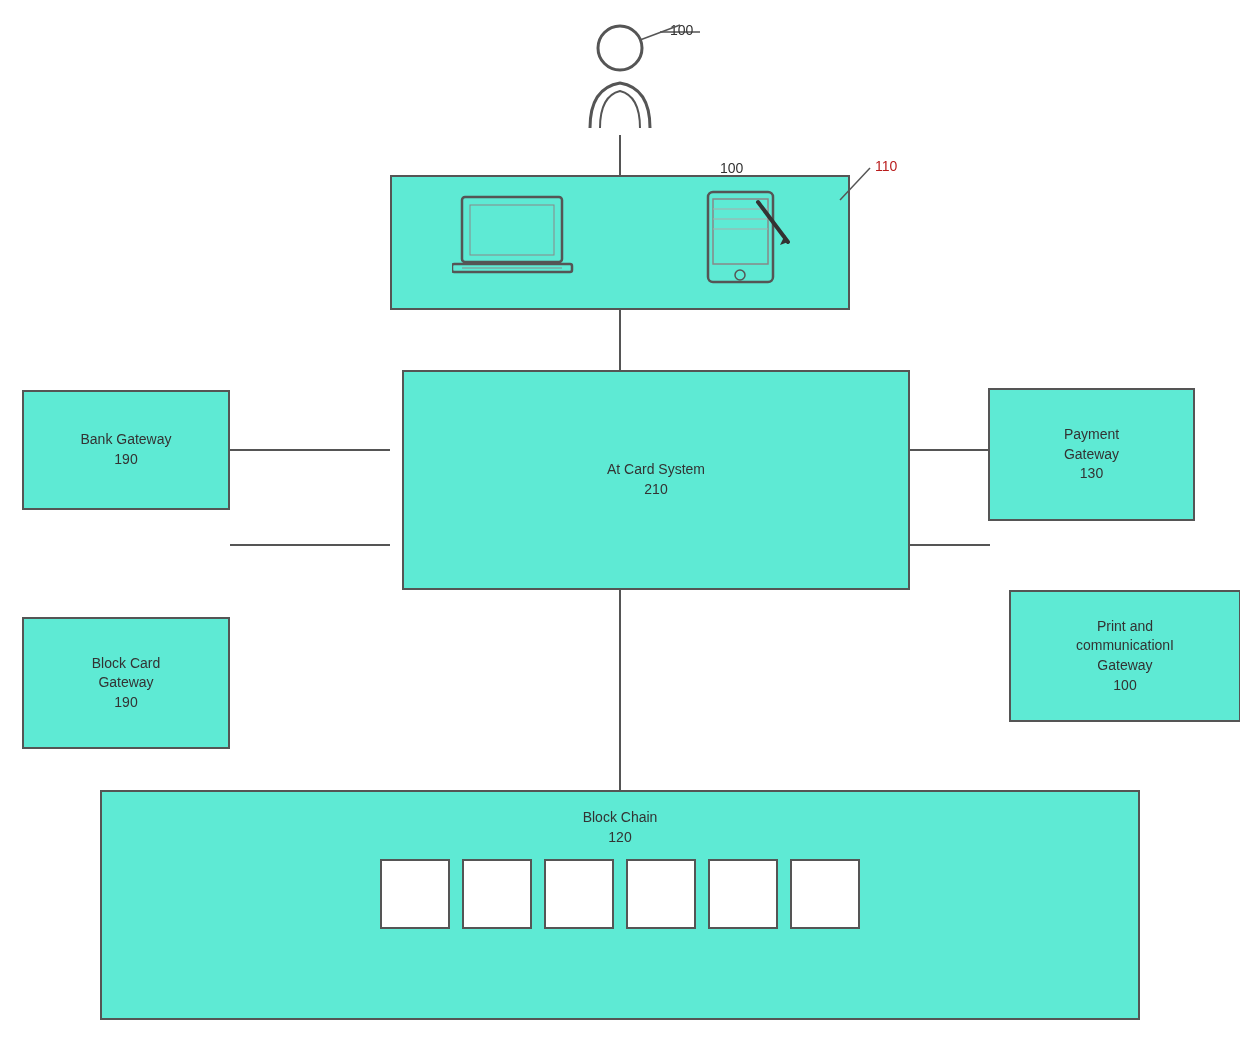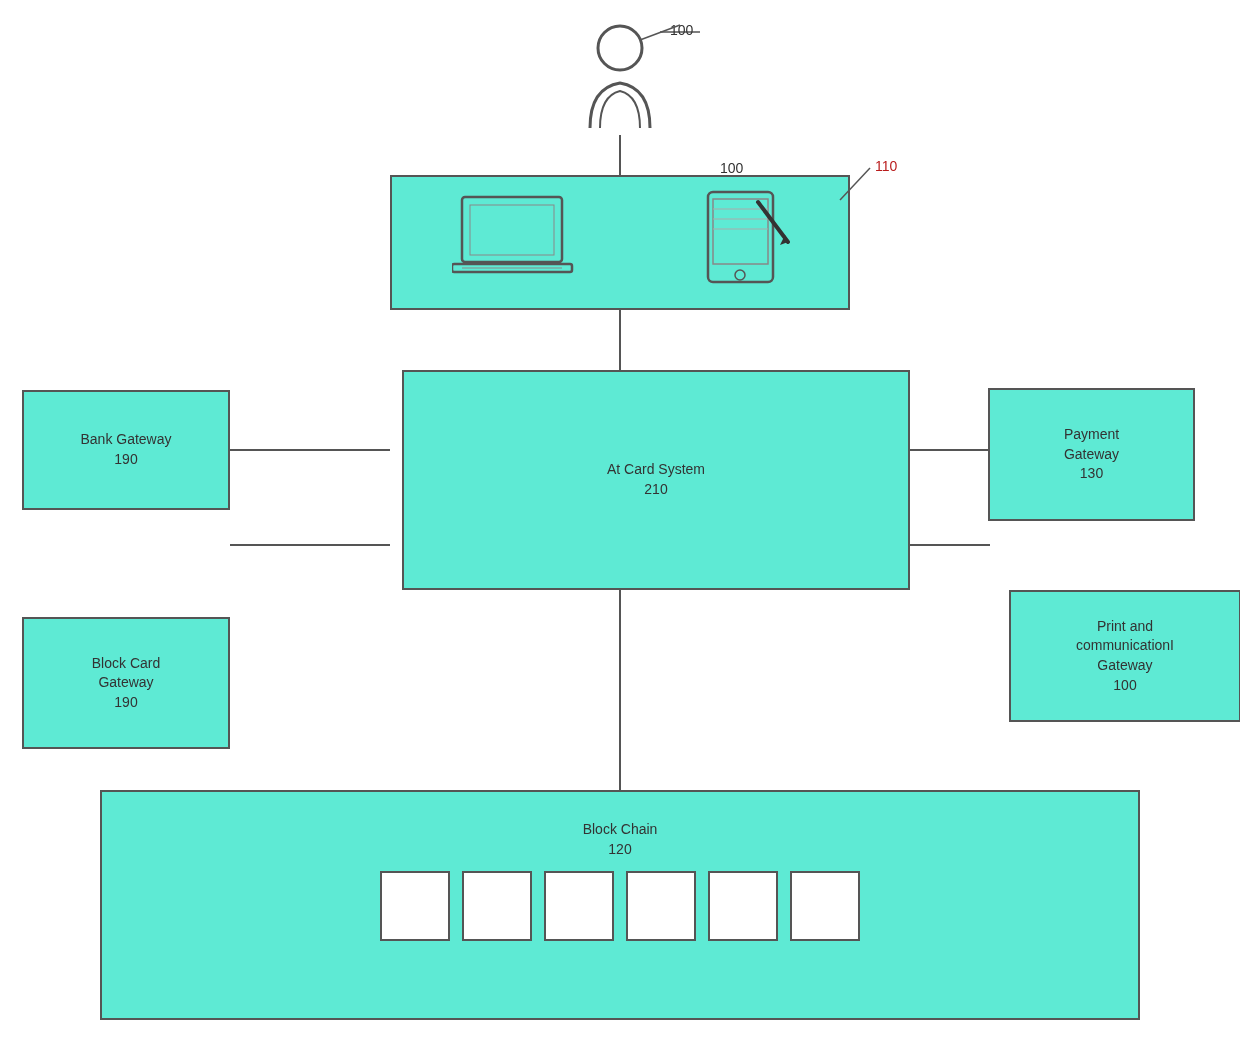--- a/index.html
+++ b/index.html
@@ -189,21 +189,21 @@
 
   <div class="box" style="left:988px; top:590px; width:232px; height:132px;margin-left:21px;">
     <span class="box-label">
       <span>Print and</span><br>
       <span>communicationI</span><br>
       <span>Gateway</span><br>
       <span>100</span>
     </span>
   </div>
 
-  <div class="box" style="left:100px; top:790px; width:1040px; height:230px; flex-direction:column; justify-content:flex-start; padding-top:28px;">
+  <div class="box" style="left:100px; top:790px; width:1040px; height:230px; flex-direction:column; justify-content:flex-start; padding-top:16px;">
     <div class="box-label">
       <span>Block Chain</span><br>
       <span>120</span>
     </div>
     <div class="blockchain-blocks">
       <div class="chain-block"></div>
       <div class="chain-block"></div>
       <div class="chain-block"></div>
       <div class="chain-block"></div>
       <div class="chain-block"></div>

